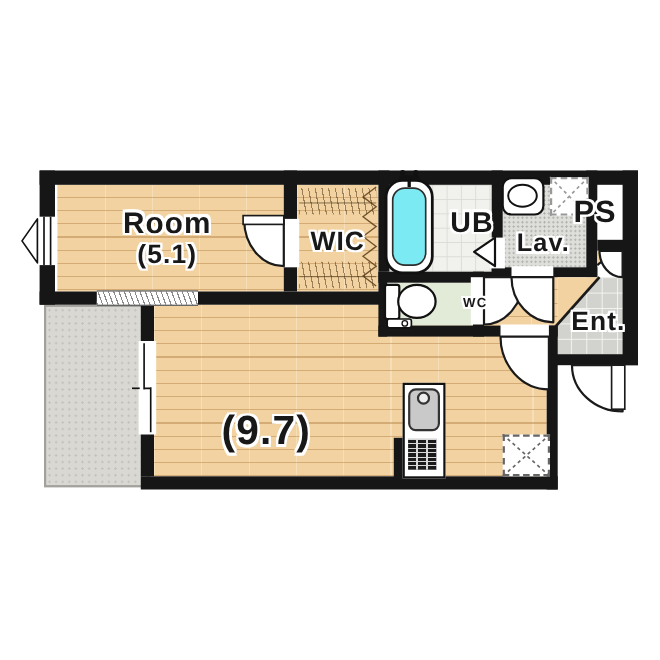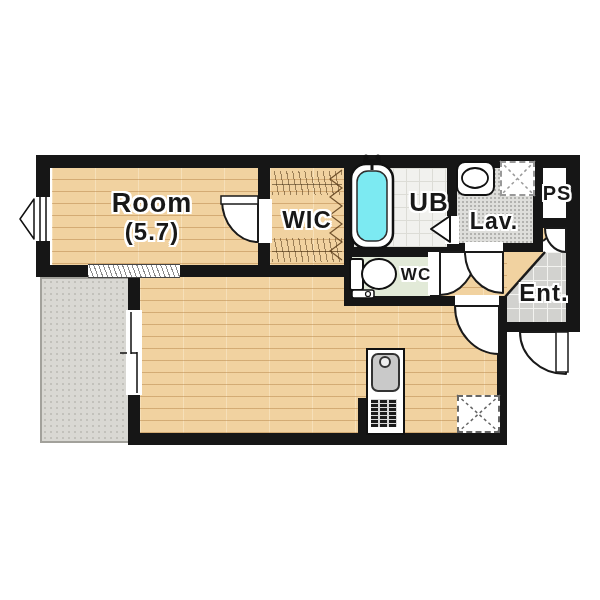--- a/index.html
+++ b/index.html
@@ -150,21 +150,22 @@
     <path d="M40,197 V241 M46,197 V241" stroke="#111" stroke-width="1.5" fill="none"></path>
     <path d="M34,199 L20,219 L34,239 Z" fill="#fff" stroke="#111" stroke-width="1.5" stroke-linejoin="round"></path>
 
     <path d="M131,312 V354 M137,352 V393 M131,353 H137" stroke="#111" stroke-width="1.5" fill="none"></path>
     <path d="M120,353 H127" stroke="#111" stroke-width="1.5" fill="none"></path>
 
     <polyline points="342,170 330,179 342,188 330,197 342,206 330,215 342,224 330,233 342,242 330,251 342,260" fill="none" stroke="rgba(90,60,25,.85)" stroke-width="1.2"></polyline>
   </svg>
 
   <div class="lbl" style="left:152px;top:203px;font-size:27px">Room</div>
-  <div class="lbl" style="left:152px;top:232px;font-size:24px">(5.7)</div>
+  <div class="lbl" style="left:152px;top:232px;font-size:24px">(5.1)</div>
   <div class="lbl" style="left:307px;top:220px;font-size:24px">WIC</div>
   <div class="lbl" style="left:429px;top:202px;font-size:26px">UB</div>
   <div class="lbl" style="left:494px;top:221px;font-size:23px">Lav.</div>
-  <div class="lbl" style="left:557px;top:193px;font-size:20px">PS</div>
-  <div class="lbl" style="left:416px;top:275px;font-size:17px">WC</div>
+  <div class="lbl" style="left:541px;top:193px;font-size:28px">PS</div>
+  <div class="lbl" style="left:432px;top:275px;font-size:12px">WC</div>
   <div class="lbl" style="left:544px;top:293px;font-size:24px">Ent.</div>
+  <div class="lbl" style="left:242px;top:392px;font-size:37px">(9.7)</div>
 
 </div>
 
 </body></html>

